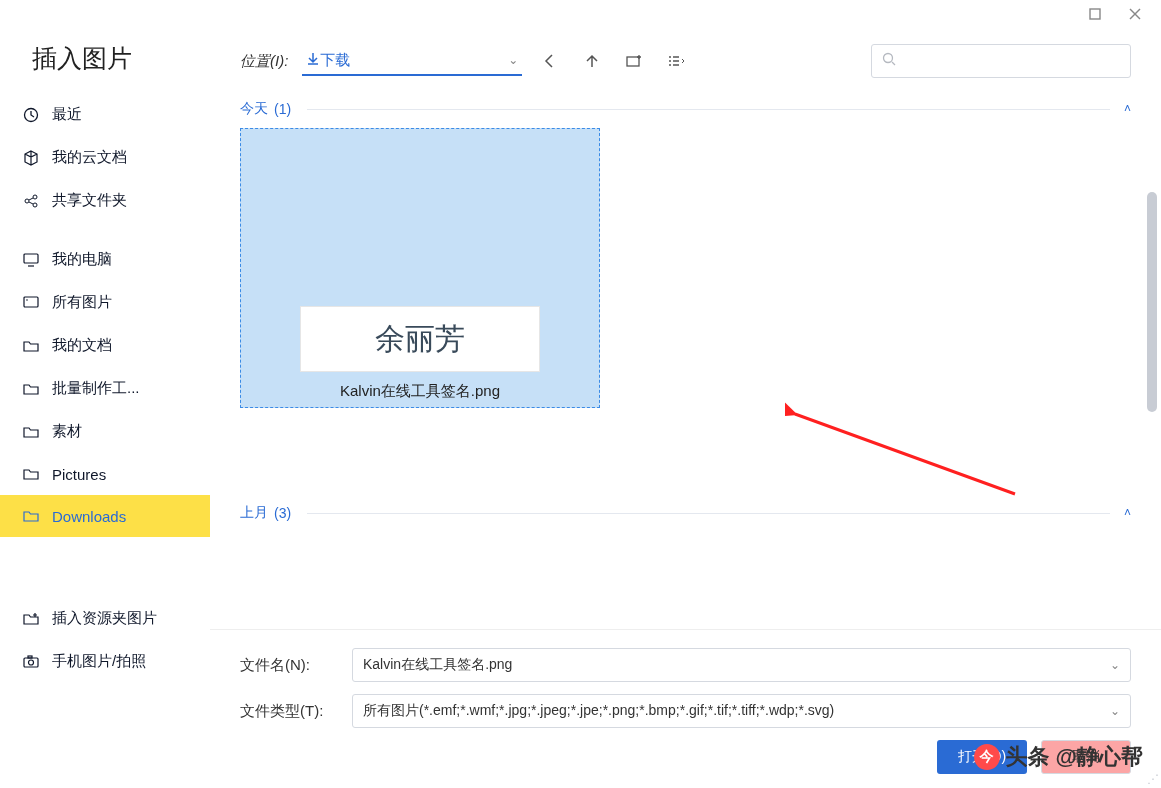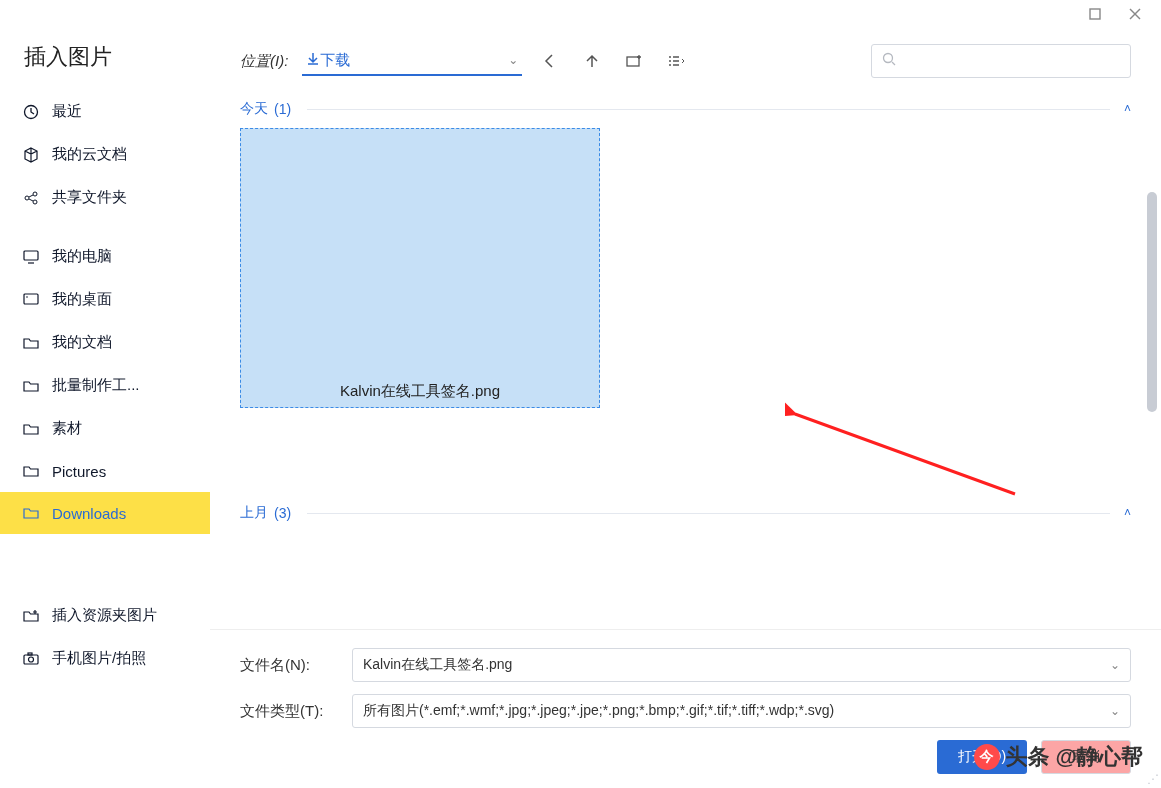--- a/index.html
+++ b/index.html
@@ -4,21 +4,21 @@
 <style>
 * { box-sizing: border-box; margin: 0; padding: 0; font-family: "Microsoft YaHei", sans-serif; }
 body { width: 1161px; height: 788px; background: #fff; overflow: hidden; position: relative; }
 
 .titlebar { height: 30px; display: flex; justify-content: flex-end; align-items: center; gap: 28px; padding-right: 20px; }
 .titlebar .tb-btn { color: #888; font-size: 14px; cursor: pointer; }
 
 .container { display: flex; height: calc(100% - 30px); }
 
 .sidebar { width: 210px; padding: 12px 0; }
-.sidebar-title { font-size: 22px; font-weight: 500; color: #222; padding: 0 24px 18px; }
+.sidebar-title { font-size: 25px; font-weight: 500; color: #222; padding: 0 32px 18px; }
 .side-item { display: flex; align-items: center; gap: 12px; padding: 12px 22px; font-size: 15px; color: #0f172a; cursor: pointer; }
 .side-item.selected { background: #fde047; color: #2a6bd4; }
 .side-item .ico { width: 18px; height: 18px; display: flex; align-items: center; justify-content: center; color: inherit; }
 .side-gap { height: 16px; }
 
 .main { flex: 1; display: flex; flex-direction: column; position: relative; }
 
 .toolbar { display: flex; align-items: center; gap: 14px; padding: 14px 30px 14px 30px; }
 .toolbar .loc-label { font-size: 15px; color: #333; font-style: italic; }
 .toolbar .loc-sel { display: flex; align-items: center; gap: 0; border-bottom: 2px solid #2a6bd4; padding: 4px 4px; min-width: 220px; color: #2a6bd4; font-size: 15px; }
@@ -122,21 +122,21 @@
         </span>
       <span>我的电脑</span>
     </div>
     <div class="side-item">
       <span class="ico">
           <svg width="16" height="16" viewBox="0 0 16 16">
             <rect x="1" y="2" width="14" height="10" rx="1" fill="none" stroke="currentColor" stroke-width="1.2"></rect>
             <circle cx="4" cy="5" r="0.8" fill="currentColor"></circle>
           </svg>
         </span>
-      <span>我的桌面</span>
+      <span>所有图片</span>
     </div>
     <div class="side-item">
       <span class="ico">
           <svg width="16" height="16" viewBox="0 0 16 16">
             <path d="M1 4h5l1.5 2H15v7H1z" fill="none" stroke="currentColor" stroke-width="1.2"></path>
           </svg>
         </span>
       <span>我的文档</span>
     </div>
     <div class="side-item">
@@ -243,20 +243,21 @@
 
     <div class="content">
       <div class="group-head">
         <span>今天</span>
         <span>(1)</span>
         <div class="line"></div>
         <span class="collapse">˄</span>
       </div>
 
       <div class="thumb">
+        <div class="sig">余丽芳</div>
         <div class="fname">Kalvin在线工具签名.png</div>
       </div>
 
       <svg class="arrow" width="240" height="200">
         <defs>
             <marker id="ah" markerWidth="12" markerHeight="12" refX="2" refY="6" orient="auto">
               <path d="M12 1L1 6l11 5z" fill="#ff2020"></path>
             </marker>
           </defs>
         <line x1="230" y1="180" x2="10" y2="100" stroke="#ff2020" stroke-width="3" marker-end="url(#ah)"></line>

